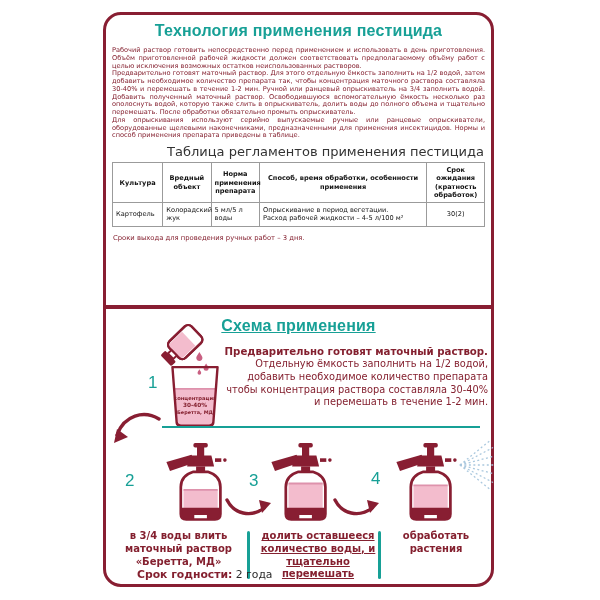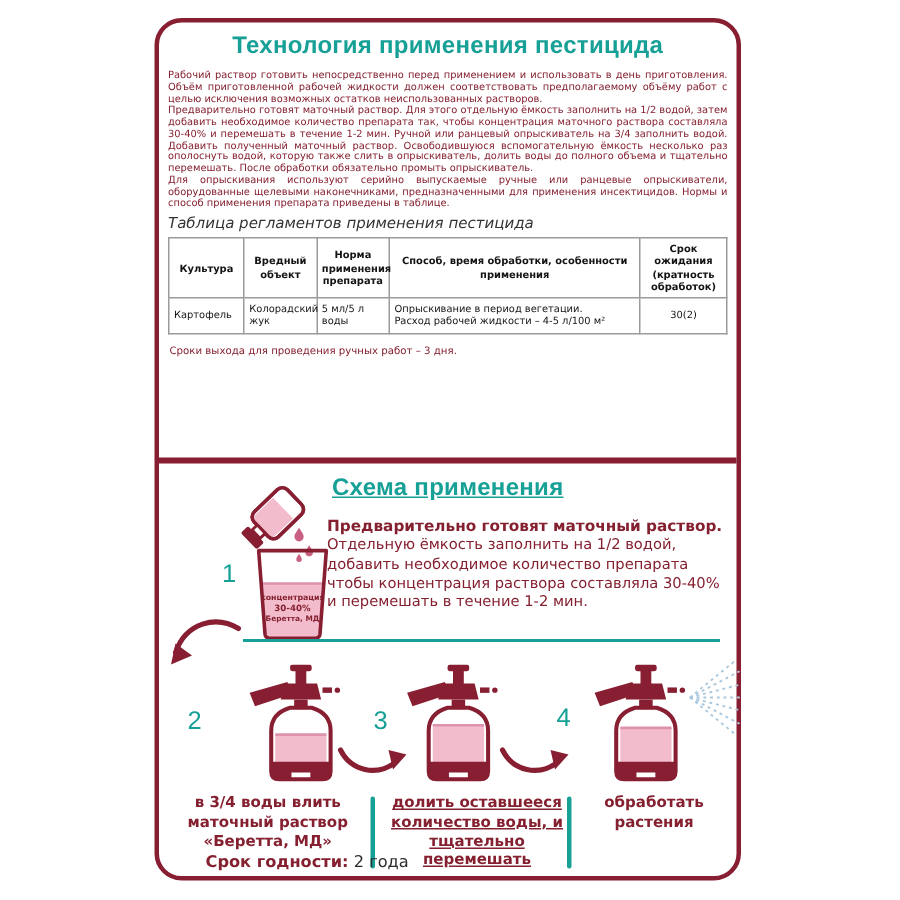--- a/index.html
+++ b/index.html
@@ -29,21 +29,21 @@
   .sec-title{
     text-align:center;color:var(--teal);
     font-family:"Liberation Sans",sans-serif;font-weight:bold;
     font-size:16px;letter-spacing:.2px;margin-bottom:7px;
   }
   .bodytext p{
     font-size:6.6px;line-height:1.18;color:var(--maroon-text);
     text-align:justify;
   }
   .tbl-caption{
-    font-size:10px;font-style:italic;color:#333;text-align:left;
+    font-size:13px;color:#333;text-align:right;
     margin:4px 1px 3px 0;
   }
   table.regs{
     width:100%;border-collapse:collapse;table-layout:fixed;
   }
   table.regs th,table.regs td{
     border:1px solid var(--tbl-border);color:#141414;
     font-size:6.6px;line-height:1.25;padding:3px 3px;vertical-align:middle;
   }
   table.regs th{font-weight:bold;text-align:center;}
@@ -55,21 +55,21 @@
     font-size:6.8px;color:var(--maroon-text);margin-top:7px;padding-left:1px;
   }
   
   .sec2{position:absolute;left:0;right:0;top:294px;bottom:0;}
   .sec2 .sec-title{position:absolute;top:8px;left:0;right:0;margin:0;text-decoration:underline;}
   .step-number{
     position:absolute;color:var(--teal);font-size:17px;
     font-family:"Liberation Sans",sans-serif;font-weight:400;
   }
   .step1-text{
-    position:absolute;left:112px;top:36px;width:270px;text-align:left;
+    position:absolute;left:112px;top:36px;width:270px;text-align:right;
     color:var(--maroon-text);font-size:9.8px;line-height:1.3;
   }
   .step1-text .hd{font-weight:bold;font-size:10.2px;display:block;}
   .flow-line{
     position:absolute;left:56px;top:117px;width:318px;height:2px;background:var(--teal);
   }
   .art{position:absolute;}
   .captions .cap{
     position:absolute;top:221px;text-align:center;color:var(--maroon-text);
     font-weight:bold;font-size:10px;line-height:1.28;

